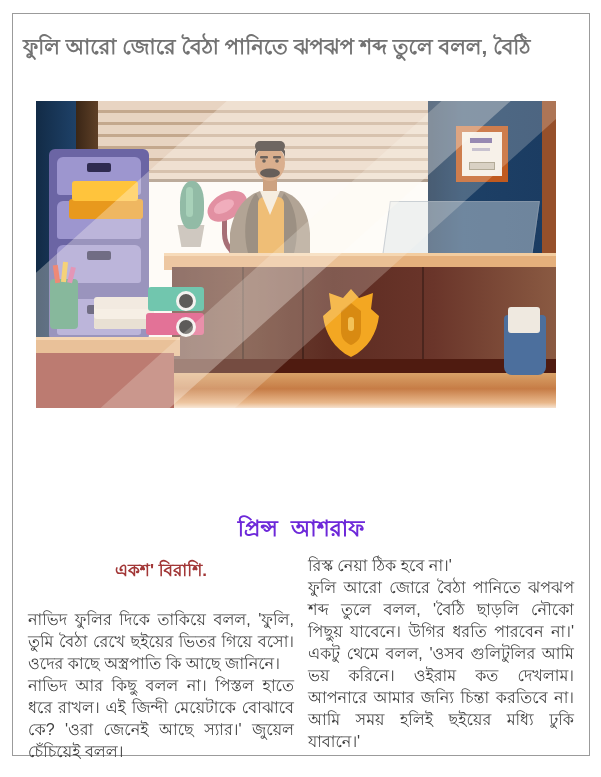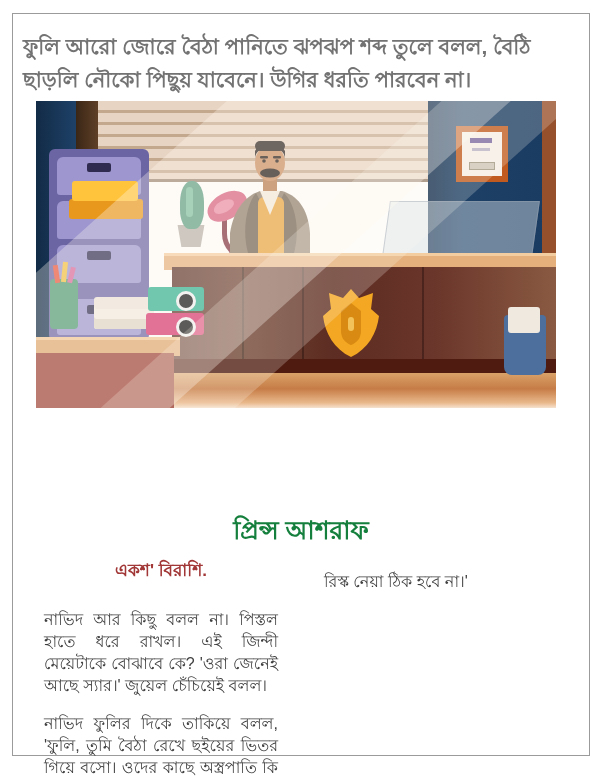--- a/index.html
+++ b/index.html
@@ -93,38 +93,37 @@
   .beam2{left:250px;top:-220px;width:90px;height:760px;background:rgba(255,250,243,.22);transform:rotate(48deg);}
 
   
   .category{position:absolute;left:0;right:0;top:413px;text-align:center;
     font-size:17px;font-weight:700;letter-spacing:6px;color:#38afc3;}
   .story-title{position:absolute;left:0;right:0;top:435px;margin:0;text-align:center;
     font-size:38px;font-weight:700;color:#842d95;
     background:linear-gradient(180deg,#64459f 0%,#8b2d9b 55%,#a2119c 100%);
     -webkit-background-clip:text;background-clip:text;-webkit-text-fill-color:transparent;}
   .author{position:absolute;left:0;right:0;top:497px;text-align:center;
-    font-size:25px;font-weight:700;color:#15803d;}
+    font-size:22px;font-weight:700;color:#6d28d9;font-family:Liberation Mono, monospace;}
 
   
   .columns{position:absolute;left:15px;top:541px;width:546px;display:flex;gap:14px;}
   .col{width:266px;}
   .chapter{font-size:17px;font-weight:700;color:#a23737;text-align:center;margin:2px 0 24px;}
-  .col p{font-size:16px;line-height:22px;margin:16px;color:#3f3f3f;text-align:justify;}
+  .col p{font-size:16px;line-height:22px;margin:0;color:#3f3f3f;text-align:justify;}
   .col p.short{text-align:left;}
   .continue{text-align:right !important;font-style:italic;padding-right:4px;}
 </style>
 </head>
 <body>
 
 <div class="sheet">
 
   <div class="header-quote">
     <div>ফুলি আরো জোরে বৈঠা পানিতে ঝপঝপ শব্দ তুলে বলল, বৈঠি</div>
-    <div>ছাড়লি নৌকো পিছুয় যাবেনে। উগির ধরতি পারবেন না।</div>
   </div>
 
   <div class="illus">
     <div class="blinds"></div>
     <div class="window-light"></div>
     <div class="wall-left"></div>
     <div class="pillar"></div>
     <div class="wall-right"></div>
     <div class="door-edge"></div>
     <div class="cert">
@@ -217,21 +216,22 @@
 
     <div class="beam1"></div>
     <div class="beam2"></div>
   </div>
 
   <div class="author">প্রিন্স আশরাফ</div>
 
   <div class="columns">
     <div class="col">
       <div class="chapter">একশ' বিরাশি.</div>
+      <p>নাভিদ ফুলির দিকে তাকিয়ে বলল, 'ফুলি, তুমি বৈঠা রেখে ছইয়ের ভিতর গিয়ে বসো। ওদের কাছে অস্ত্রপাতি কি আছে জানিনে।</p>
       <p>নাভিদ আর কিছু বলল না। পিস্তল হাতে ধরে রাখল। এই জিন্দী মেয়েটাকে বোঝাবে কে? 'ওরা জেনেই আছে স্যার।' জুয়েল চেঁচিয়েই বলল।</p>
-      <p>নাভিদ ফুলির দিকে তাকিয়ে বলল, 'ফুলি, তুমি বৈঠা রেখে ছইয়ের ভিতর গিয়ে বসো। ওদের কাছে অস্ত্রপাতি কি আছে জানিনে।</p>
     </div>
     <div class="col">
       <p class="short">রিস্ক নেয়া ঠিক হবে না।'</p>
+      <p>ফুলি আরো জোরে বৈঠা পানিতে ঝপঝপ শব্দ তুলে বলল, 'বৈঠি ছাড়লি নৌকো পিছুয় যাবেনে। উগির ধরতি পারবেন না।' একটু থেমে বলল, 'ওসব গুলিটুলির আমি ভয় করিনে। ওইরাম কত দেখলাম। আপনারে আমার জন্যি চিন্তা করতিবে না। আমি সময় হলিই ছইয়ের মধ্যি ঢুকি যাবানে।'</p>
     </div>
   </div>
 
 </div>
 
 </body></html>

